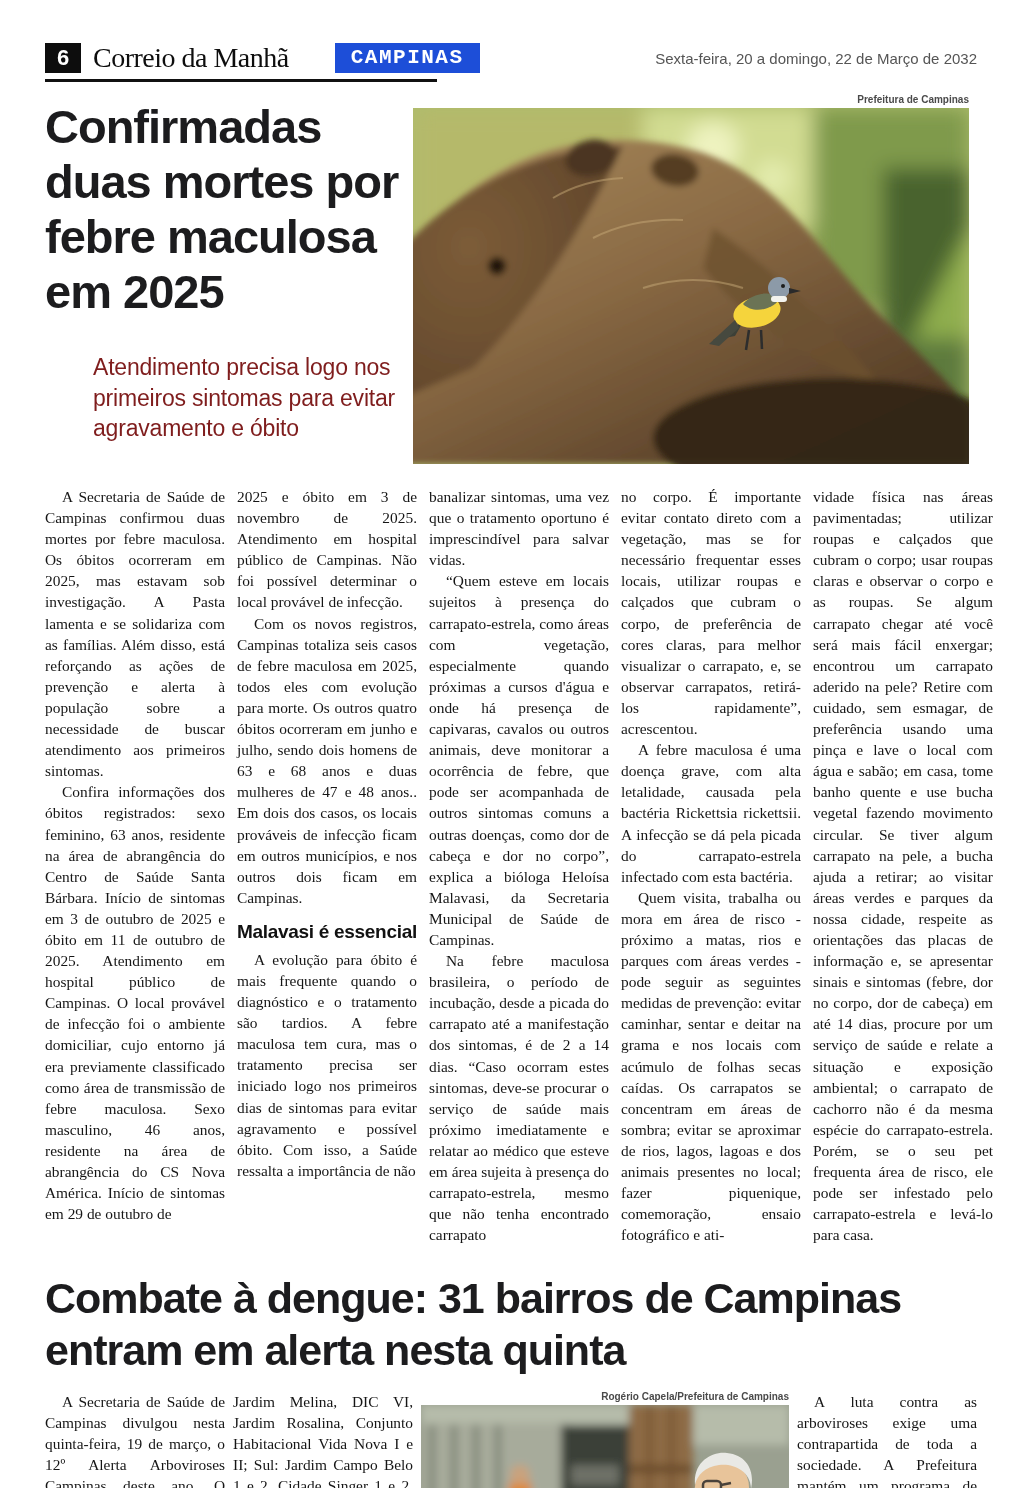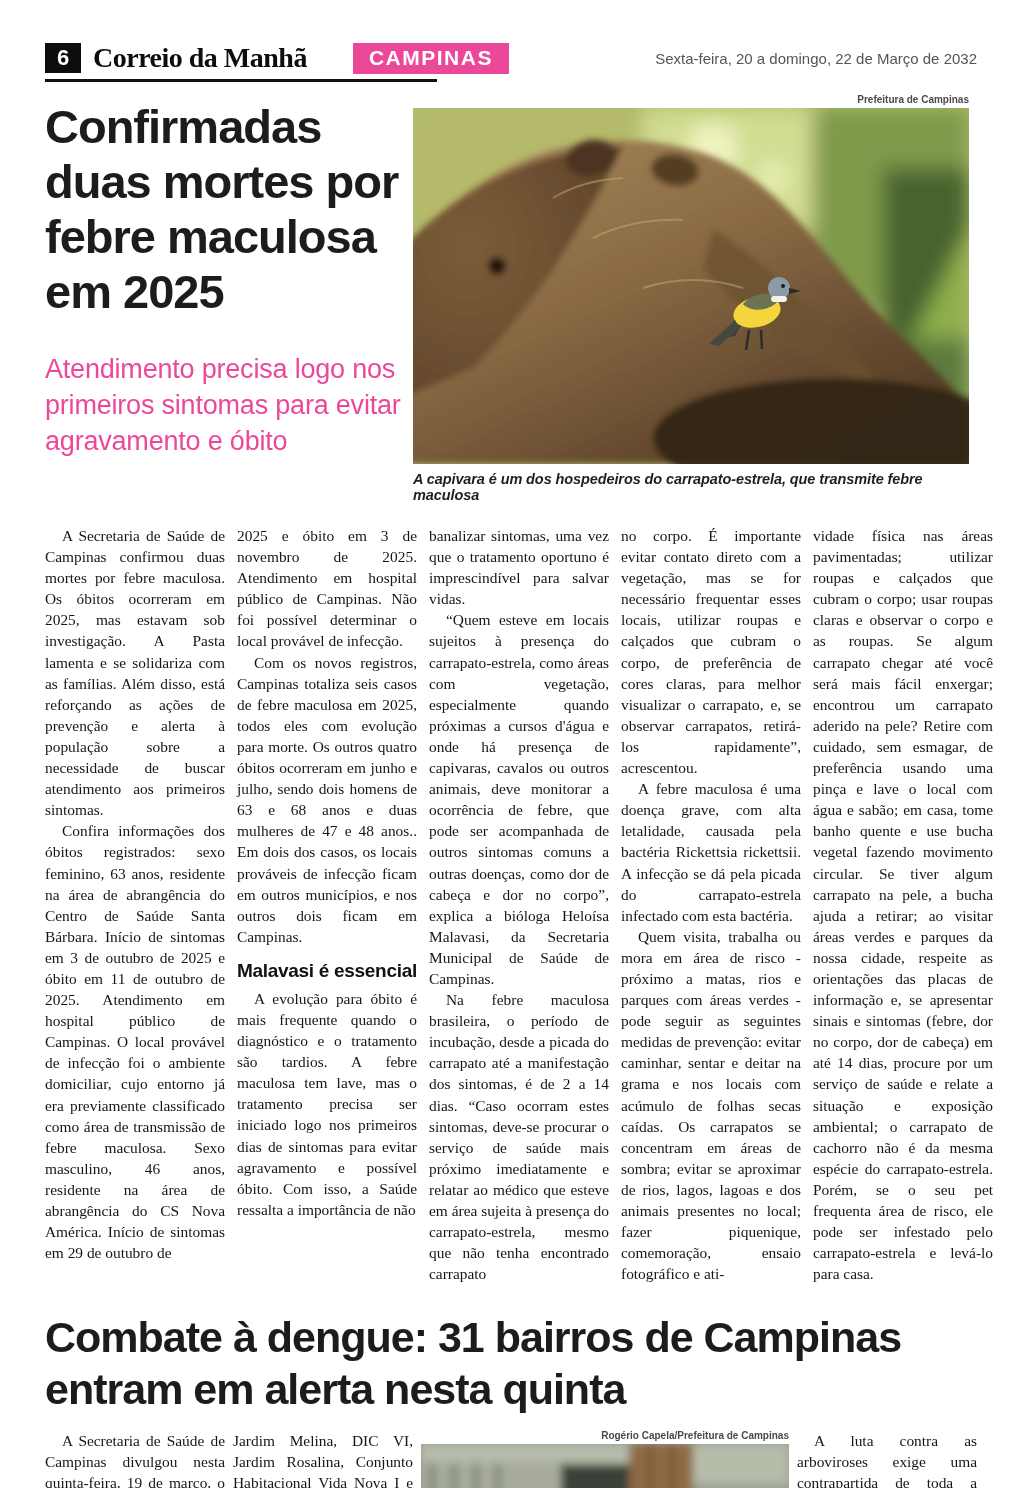--- a/index.html
+++ b/index.html
@@ -11,43 +11,43 @@
     font-family: "Liberation Serif", serif; color: #141414;
   }
   
   .topbar { margin-top: 42px; display: flex; align-items: center; height: 32px; }
   .pageno {
     width: 36px; height: 30px; background: #0d0d0d; color: #fff;
     font-family: "Liberation Sans", sans-serif; font-weight: bold; font-size: 22px;
     display: flex; align-items: center; justify-content: center;
   }
   .masthead {
-    margin-left: 12px; font-family: "Liberation Serif", serif; font-weight: bold;
+    margin-left: 12px; font-family: "Liberation Serif", serif; font-weight: normal;
     font-size: 28px; letter-spacing: -0.5px; color: #0d0d0d; white-space: nowrap; text-align: center;
   }
   .section-badge {
-    margin-left: 46px; background: #ec4899; color: #fff;
-    font-family: Liberation Sans, sans-serif; font-weight: bold; font-size: 21px;
+    margin-left: 46px; background: #1d4ed8; color: #fff;
+    font-family: Liberation Mono, monospace; font-weight: bold; font-size: 21px;
     letter-spacing: 1.5px; padding: 3px 16px 4px;
   }
   .edition-date {
     margin-left: auto; font-family: "Liberation Sans", sans-serif;
     font-size: 15px; color: #555;
   }
   .header-rule { margin-top: 5px; width: 392px; height: 3px; background: #111; }
 
   
   .a1-top { margin-top: 12px; display: grid; grid-template-columns: 368px 556px; }
   .a1-headline {
     font-family: "Liberation Sans", sans-serif; font-weight: bold;
     font-size: 47px; line-height: 1.17; letter-spacing: -1px; color: #1c1c1e; margin-top: 6px;
   }
   .a1-subhead {
     margin-top: 32px; font-family: "Liberation Sans", sans-serif;
-    font-size: 27px; line-height: 1.33; color: #ec4899; letter-spacing: -0.2px;
+    font-size: 23px; line-height: 1.33; color: #7f1d1d; letter-spacing: -0.2px; margin-left: 48px;
   }
   .credit {
     font-family: "Liberation Sans", sans-serif; font-size: 10px; font-weight: 600;
     color: #4a4a4a; text-align: right; margin-bottom: 3px;
   }
   .photo { width: 100%; overflow: hidden; background: #ccc; }
   .photo svg { display: block; }
   .caption {
     font-family: "Liberation Sans", sans-serif; font-style: italic; font-weight: 600;
     font-size: 14.5px; color: #1f1f1f; margin-top: 7px; letter-spacing: -0.1px;
@@ -149,34 +149,33 @@
               <ellipse cx="344" cy="204" rx="24" ry="15" fill="#f5d43c" transform="rotate(-14 344 204)"></ellipse>
               <path d="M330,196 C340,184 360,182 366,192 C358,202 340,206 330,196 Z" fill="#6b7355"></path>
               <circle cx="366" cy="180" r="11" fill="#8c9aa8"></circle>
               <rect x="358" y="188" width="16" height="6" rx="3" fill="#f3f3ee"></rect>
               <circle cx="370" cy="178" r="2" fill="#1c1c1c"></circle>
               <path d="M376,180 L388,183 L376,186 Z" fill="#2a2a2a"></path>
               <path d="M322,212 L296,236 L306,238 L326,220 Z" fill="#46493f"></path>
             </g>
           </svg>
         </div>
-        <div class="caption">A capivara é um dos hospedeiros do carrapato-estrela, que transmite febre maculosa</div>
       </div>
     </div>
 
     <div class="cols5">
       <div class="col" lang="pt-BR">
         <p>A Secretaria de Saúde de Campinas confirmou duas mortes por febre maculosa. Os óbitos ocorreram em 2025, mas estavam sob investigação. A Pasta lamenta e se solidariza com as famílias. Além disso, está reforçando as ações de prevenção e alerta à população sobre a necessidade de buscar atendimento aos primeiros sintomas.</p>
         <p>Confira informações dos óbitos registrados: sexo feminino, 63 anos, residente na área de abrangência do Centro de Saúde Santa Bárbara. Início de sintomas em 3 de outubro de 2025 e óbito em 11 de outubro de 2025. Atendimento em hospital público de Campinas. O local provável de infecção foi o ambiente domiciliar, cujo entorno já era previamente classificado como área de transmissão de febre maculosa. Sexo masculino, 46 anos, residente na área de abrangência do CS Nova América. Início de sintomas em 29 de outubro de</p>
       </div>
       <div class="col" lang="pt-BR">
         <p class="cont">2025 e óbito em 3 de novembro de 2025. Atendimento em hospital público de Campinas. Não foi possível determinar o local provável de infecção.</p>
         <p>Com os novos registros, Campinas totaliza seis casos de febre maculosa em 2025, todos eles com evolução para morte. Os outros quatro óbitos ocorreram em junho e julho, sendo dois homens de 63 e 68 anos e duas mulheres de 47 e 48 anos.. Em dois dos casos, os locais prováveis de infecção ficam em outros municípios, e nos outros dois ficam em Campinas.</p>
         <div class="crosshead">Malavasi é essencial</div>
-        <p>A evolução para óbito é mais frequente quando o diagnóstico e o tratamento são tardios. A febre maculosa tem lave, mas o tratamento precisa ser iniciado logo nos primeiros dias de sintomas para evitar agravamento e possível óbito. Com isso, a Saúde ressalta a importância de não</p>
+        <p>A evolução para óbito é mais frequente quando o diagnóstico e o tratamento são tardios. A febre maculosa tem cura, mas o tratamento precisa ser iniciado logo nos primeiros dias de sintomas para evitar agravamento e possível óbito. Com isso, a Saúde ressalta a importância de não</p>
       </div>
       <div class="col" lang="pt-BR">
         <p class="cont">banalizar sintomas, uma vez que o tratamento oportuno é imprescindível para salvar vidas.</p>
         <p>“Quem esteve em locais sujeitos à presença do carrapato-estrela, como áreas com vegetação, especialmente quando próximas a cursos d'água e onde há presença de capivaras, cavalos ou outros animais, deve monitorar a ocorrência de febre, que pode ser acompanhada de outros sintomas comuns a outras doenças, como dor de cabeça e dor no corpo”, explica a bióloga Heloísa Malavasi, da Secretaria Municipal de Saúde de Campinas.</p>
         <p>Na febre maculosa brasileira, o período de incubação, desde a picada do carrapato até a manifestação dos sintomas, é de 2 a 14 dias. “Caso ocorram estes sintomas, deve-se procurar o serviço de saúde mais próximo imediatamente e relatar ao médico que esteve em área sujeita à presença do carrapato-estrela, mesmo que não tenha encontrado carrapato</p>
       </div>
       <div class="col" lang="pt-BR">
         <p class="cont">no corpo. É importante evitar contato direto com a vegetação, mas se for necessário frequentar esses locais, utilizar roupas e calçados que cubram o corpo, de preferência de cores claras, para melhor visualizar o carrapato, e, se observar carrapatos, retirá-los rapidamente”, acrescentou.</p>
         <p>A febre maculosa é uma doença grave, com alta letalidade, causada pela bactéria Rickettsia rickettsii. A infecção se dá pela picada do carrapato-estrela infectado com esta bactéria.</p>
         <p>Quem visita, trabalha ou mora em área de risco - próximo a matas, rios e parques com áreas verdes - pode seguir as seguintes medidas de prevenção: evitar caminhar, sentar e deitar na grama e nos locais com acúmulo de folhas secas caídas. Os carrapatos se concentram em áreas de sombra; evitar se aproximar de rios, lagos, lagoas e dos animais presentes no local; fazer piquenique, comemoração, ensaio fotográfico e ati-</p>

